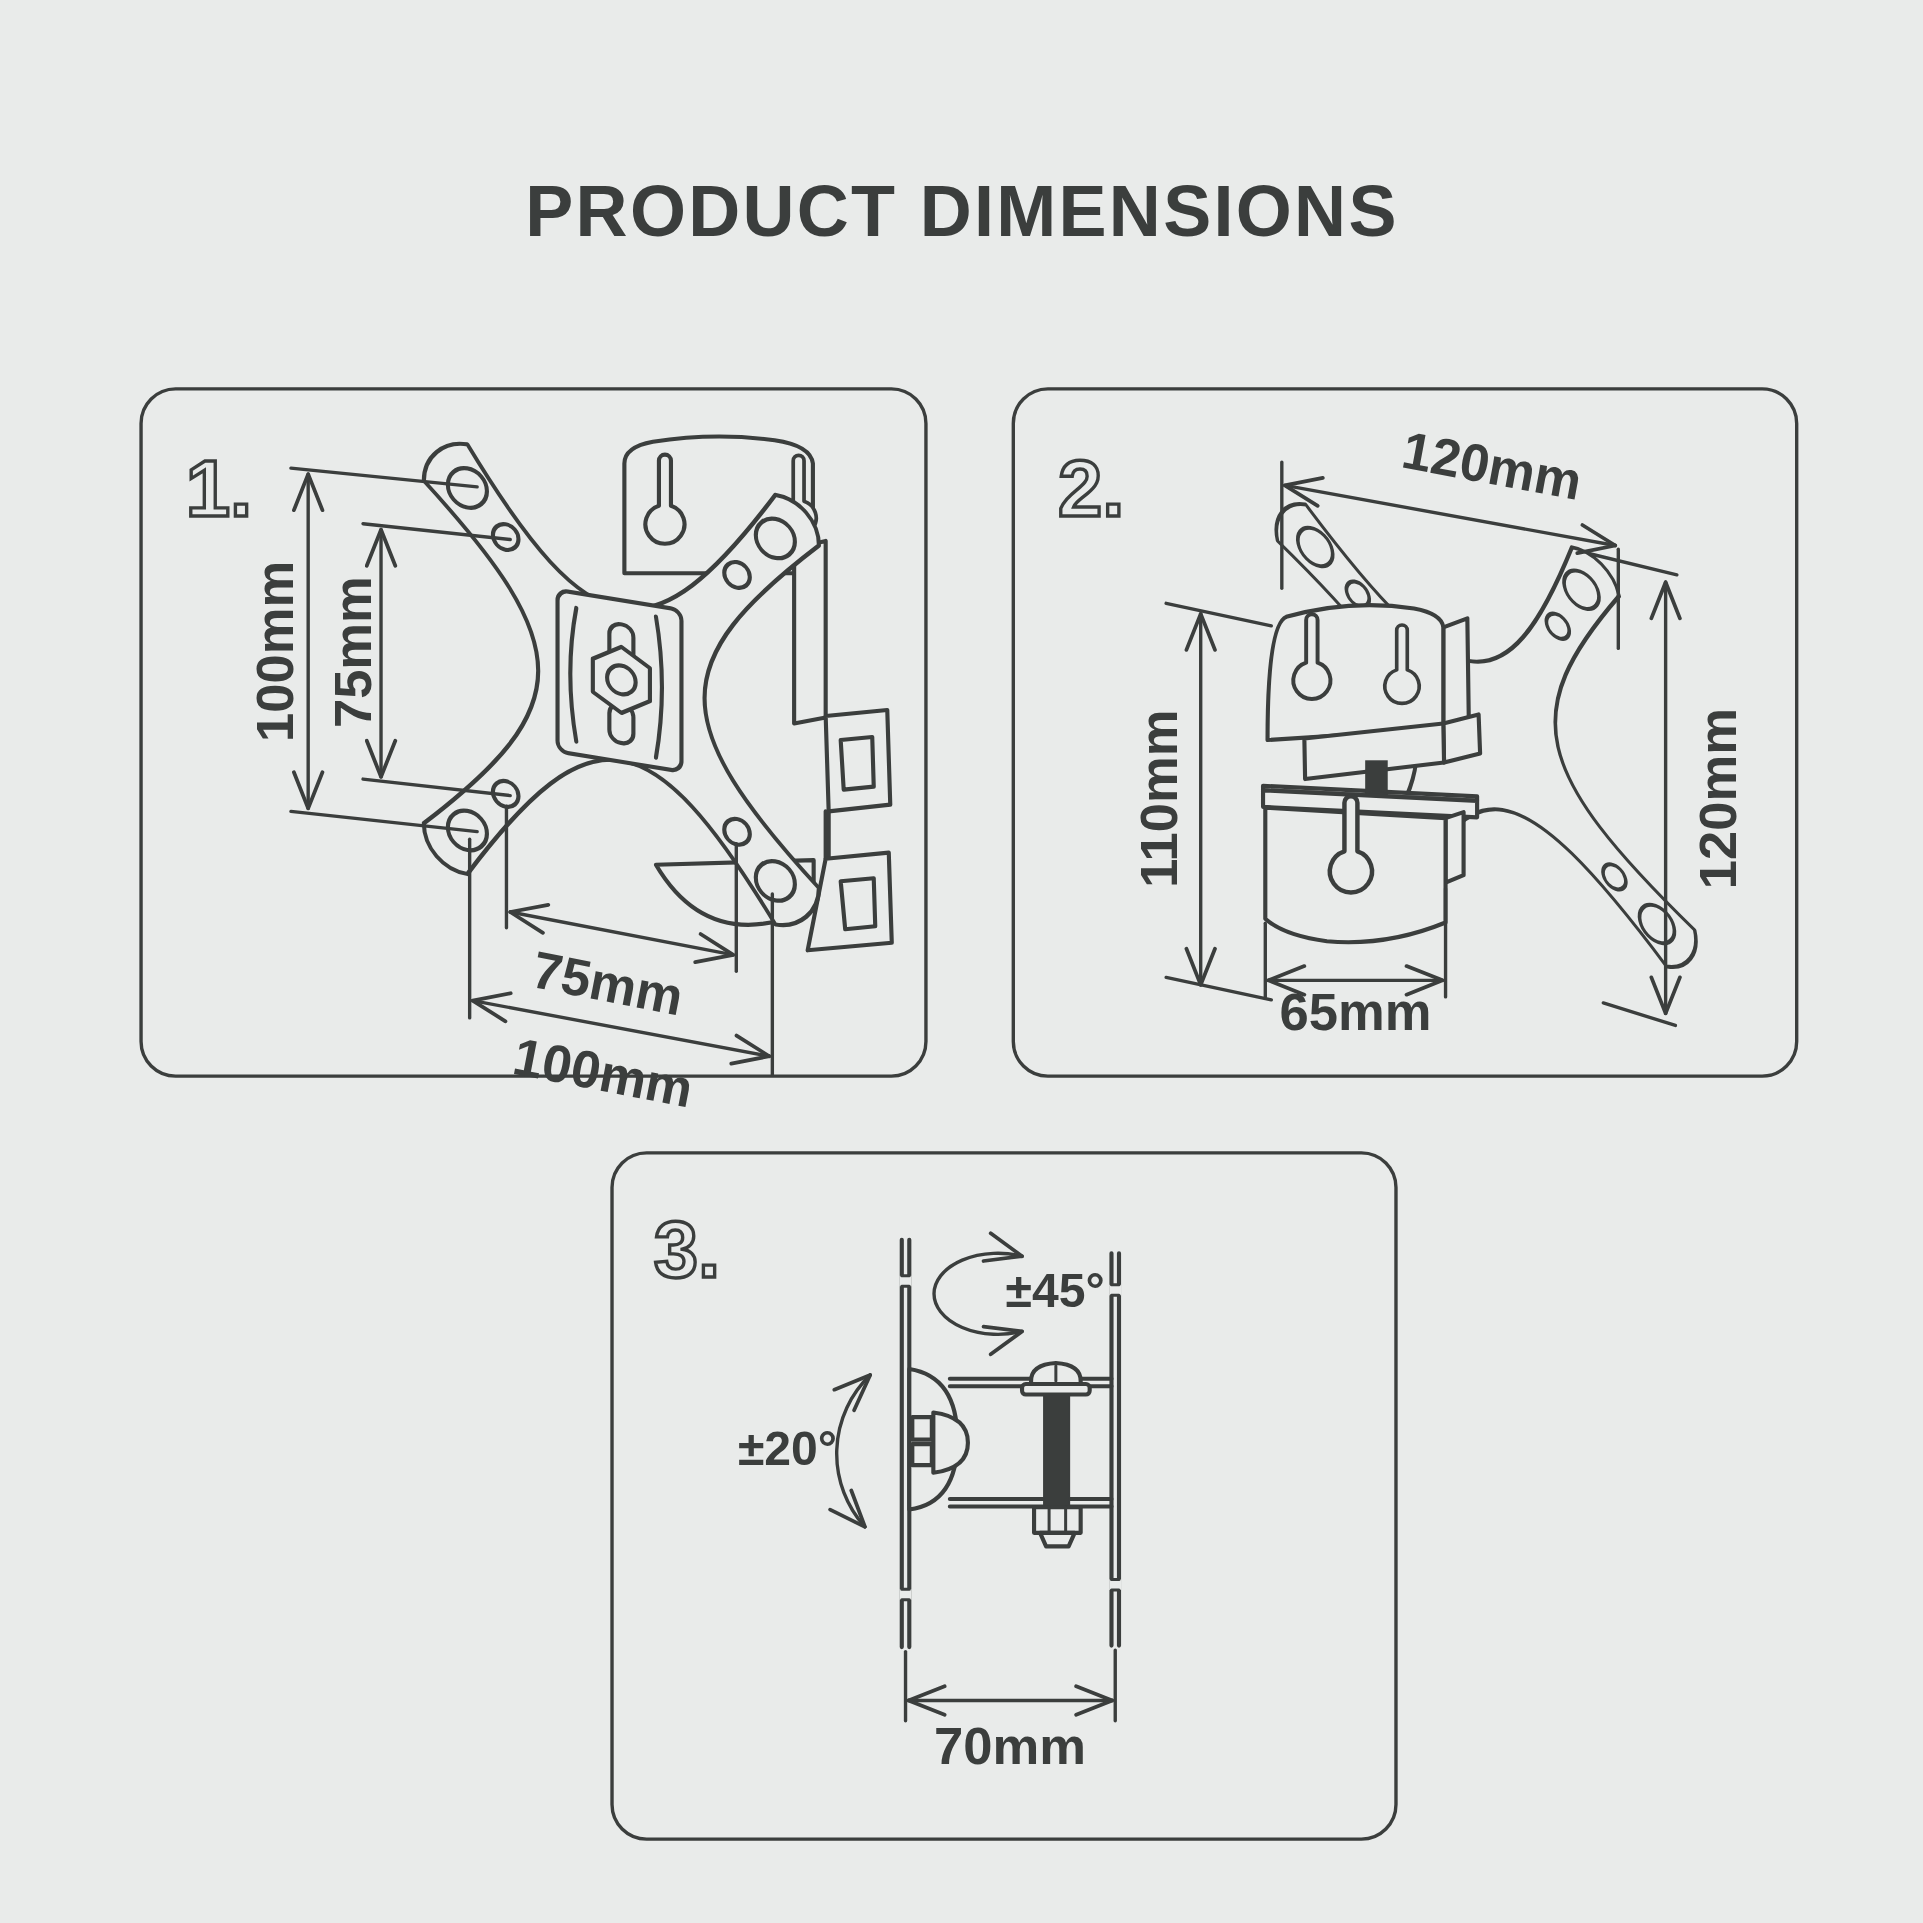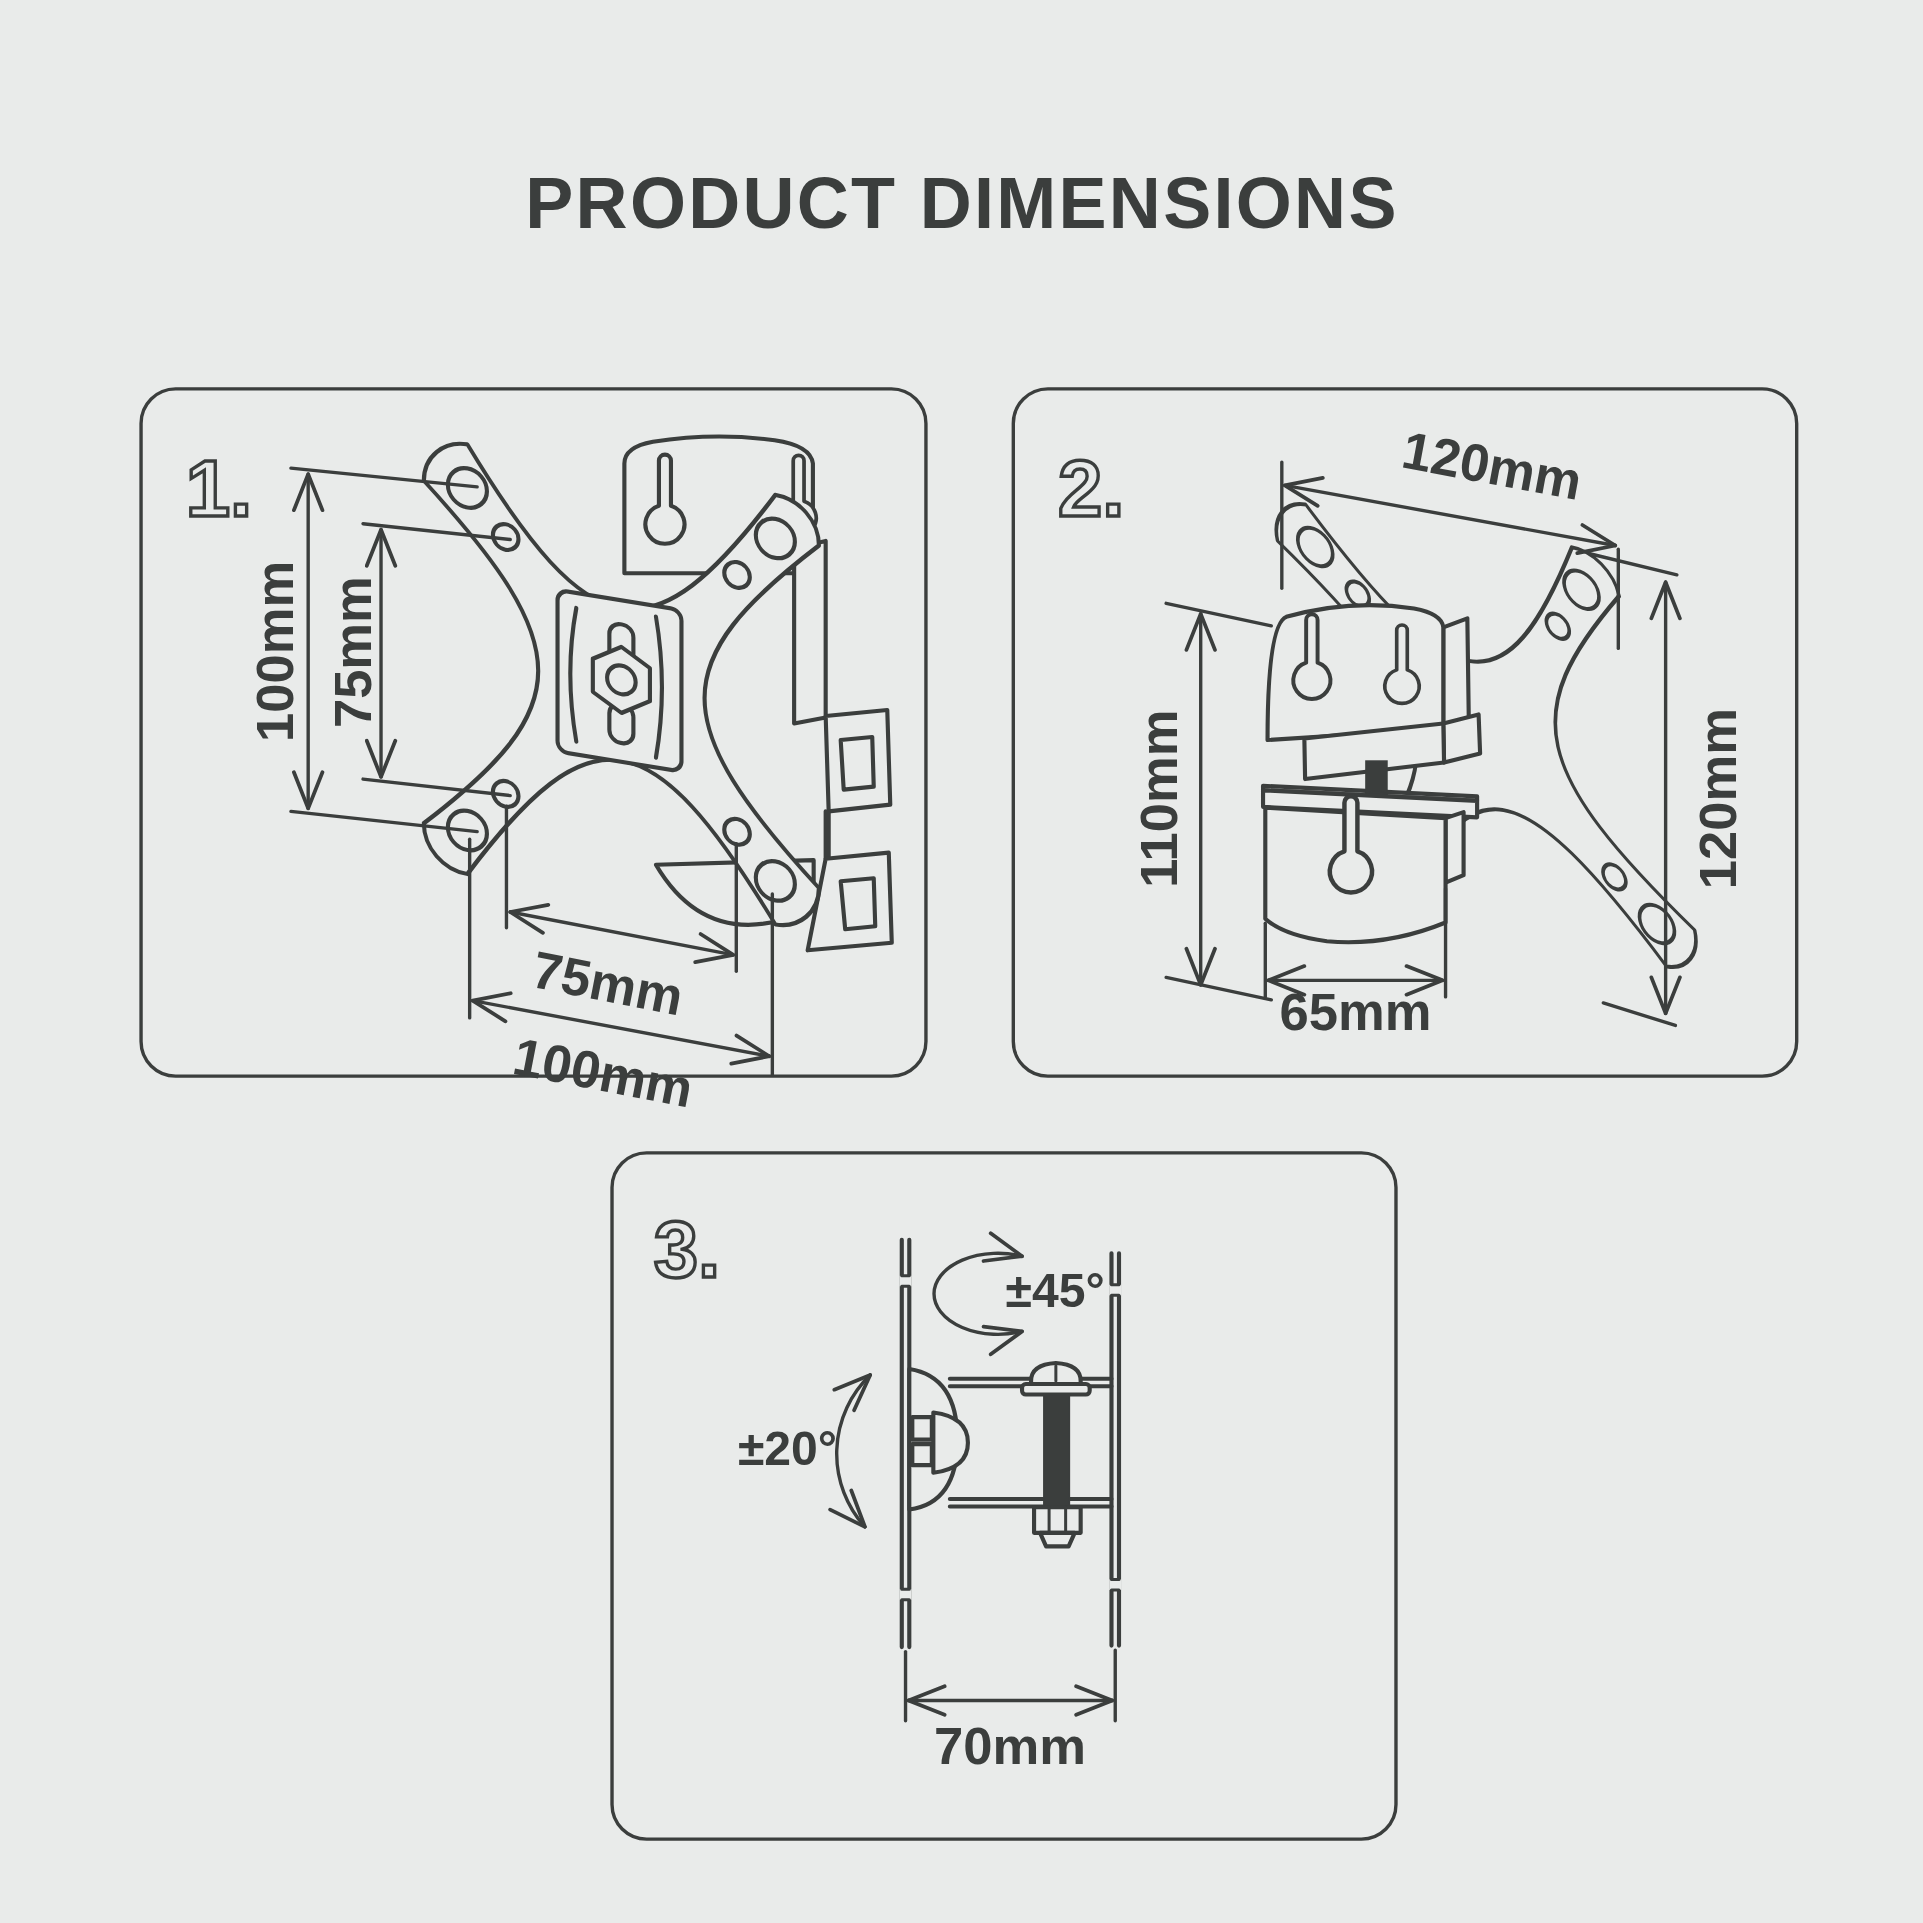--- a/index.html
+++ b/index.html
@@ -7,21 +7,21 @@
     width:1924px;height:1924px;
     background:#e9ebea;
     font-family:"Liberation Sans",sans-serif;
     position:relative;overflow:hidden;
   }
   .page{position:absolute;inset:0;}
   .page-title{
     position:absolute;left:0;right:0;top:158px;
     text-align:center;
     font-size:72px;font-weight:bold;letter-spacing:2.3px;
-    color:#3b3e3d;margin:4px;
+    color:#3b3e3d;margin:12px;
   }
   svg{position:absolute;overflow:visible;}
   #panel1{left:139px;top:387px;}
   #panel2{left:1011px;top:387px;}
   #panel3{left:610px;top:1151px;}
   .obj{fill:#e9ebea;stroke:#3b3e3d;stroke-width:5.5;stroke-linejoin:round;stroke-linecap:round;}
   .ln{fill:none;stroke:#3b3e3d;stroke-width:5.5;stroke-linecap:round;stroke-linejoin:round;}
   .thin{fill:none;stroke:#3b3e3d;stroke-width:4;stroke-linecap:round;}
   .dark{fill:#3b3e3d;stroke:#3b3e3d;stroke-width:2;}
   .dimln{fill:none;stroke:#3b3e3d;stroke-width:4.5;stroke-linecap:round;}

